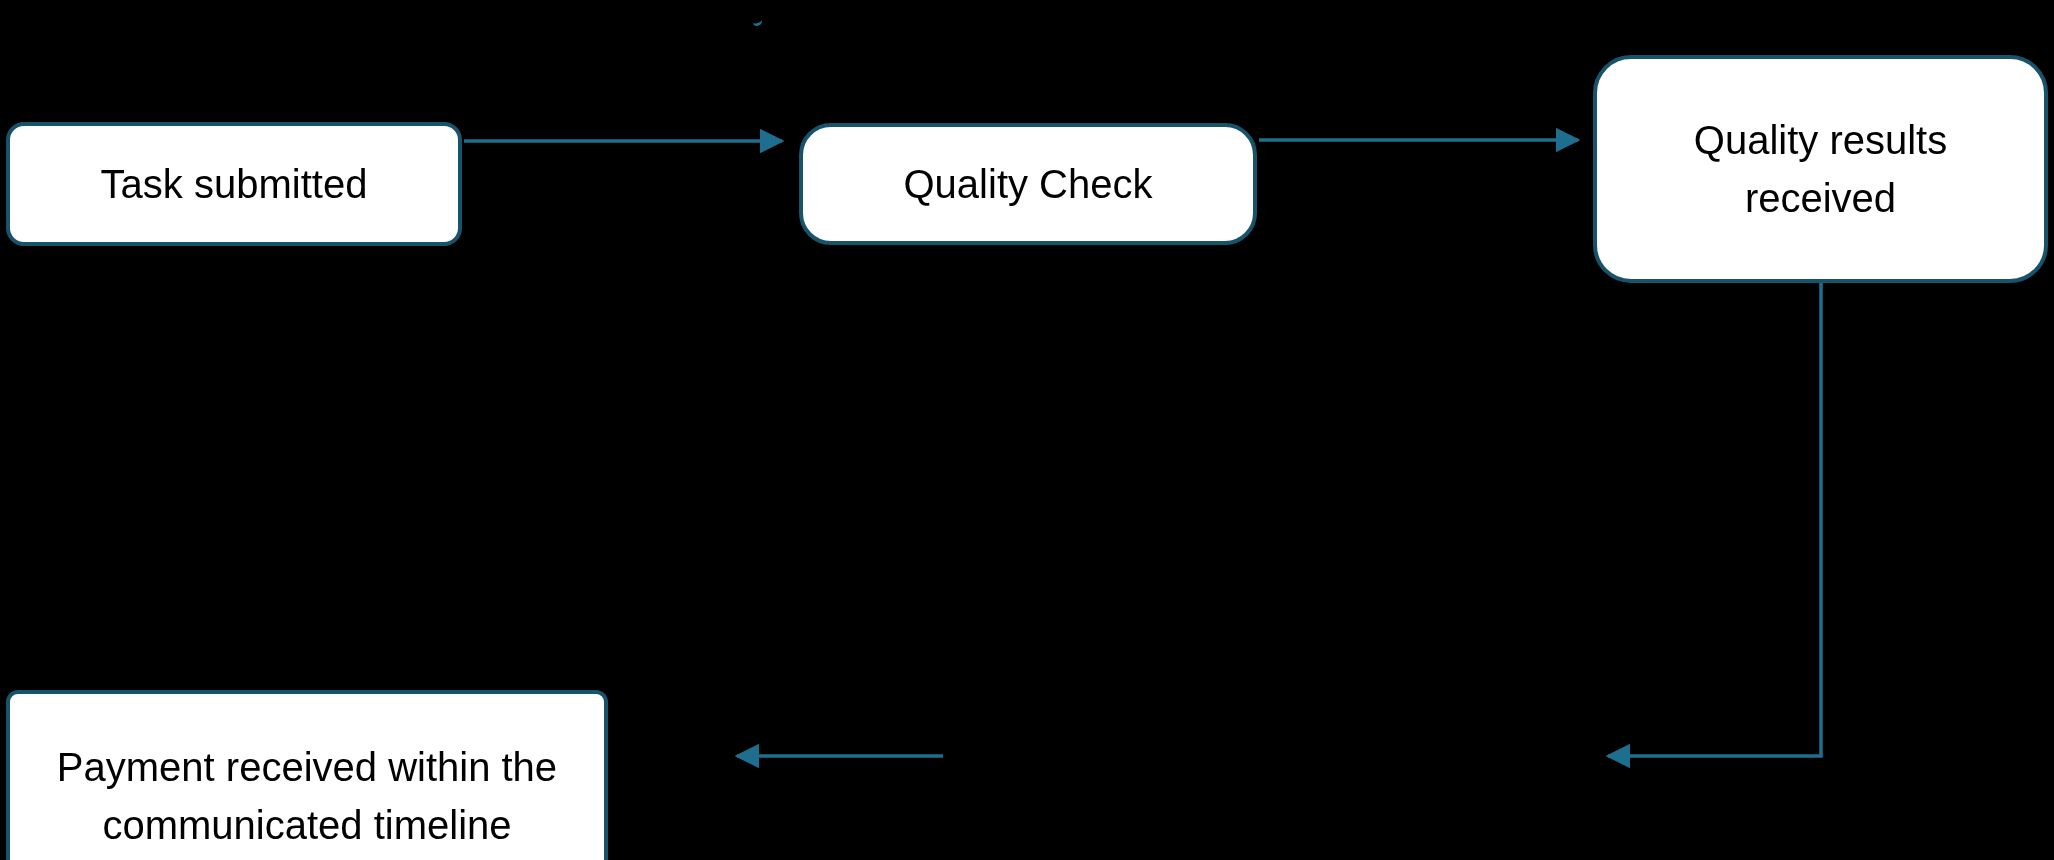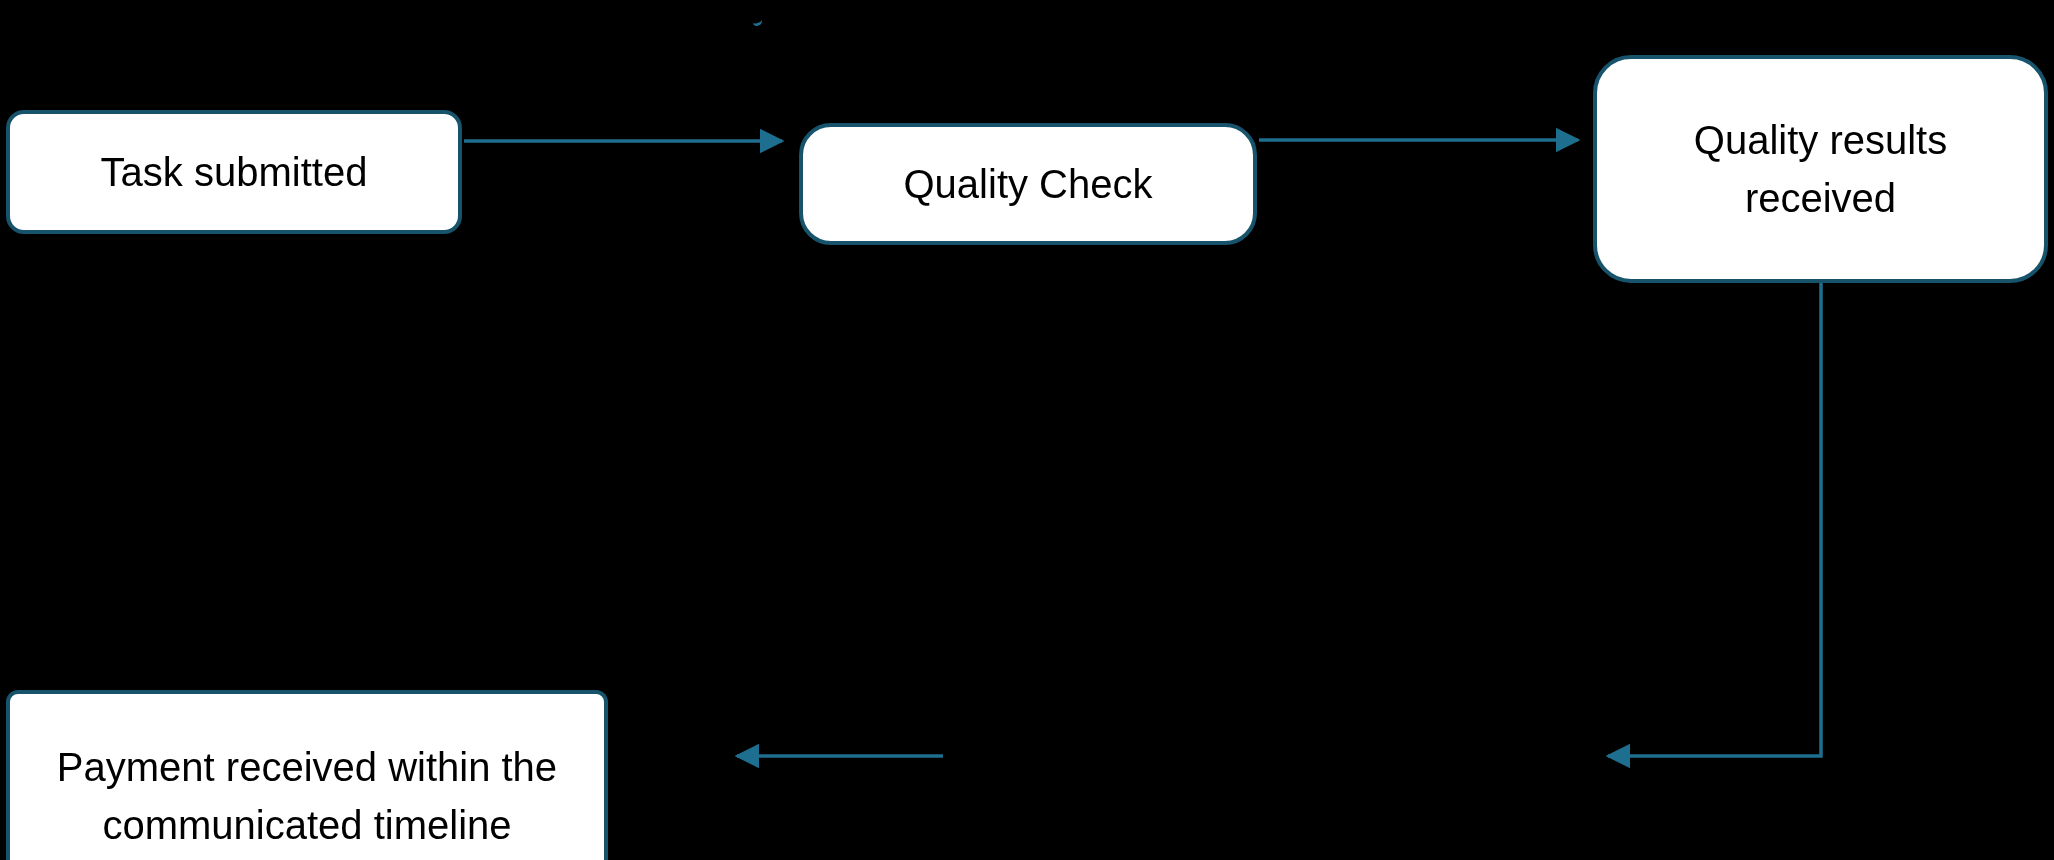--- a/index.html
+++ b/index.html
@@ -40,21 +40,21 @@
     color: var(--text-color, #000000);
     display: flex;
     align-items: center;
     justify-content: center;
     text-align: center;
     font-size: 40px;
     line-height: 1.45;
     margin-top: 42px;
   }
   .node-task-submitted {
-    left: 6px; top: 68px;
+    left: 6px; top: 80px;
     width: 456px; height: 124px;
     border-radius: 18px;
     padding: 0 30px;
   }
   .node-quality-check {
     left: 799px; top: 81px;
     width: 458px; height: 122px;
     border-radius: 32px;
     padding: 0 30px;
   }

